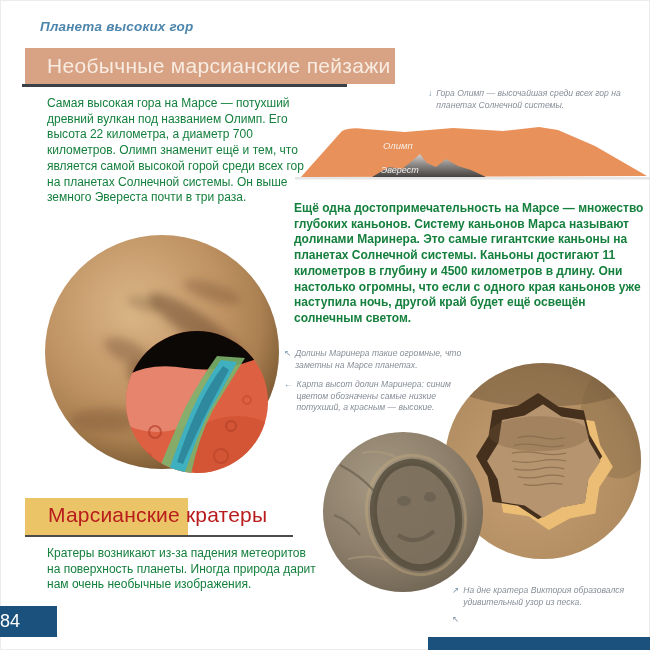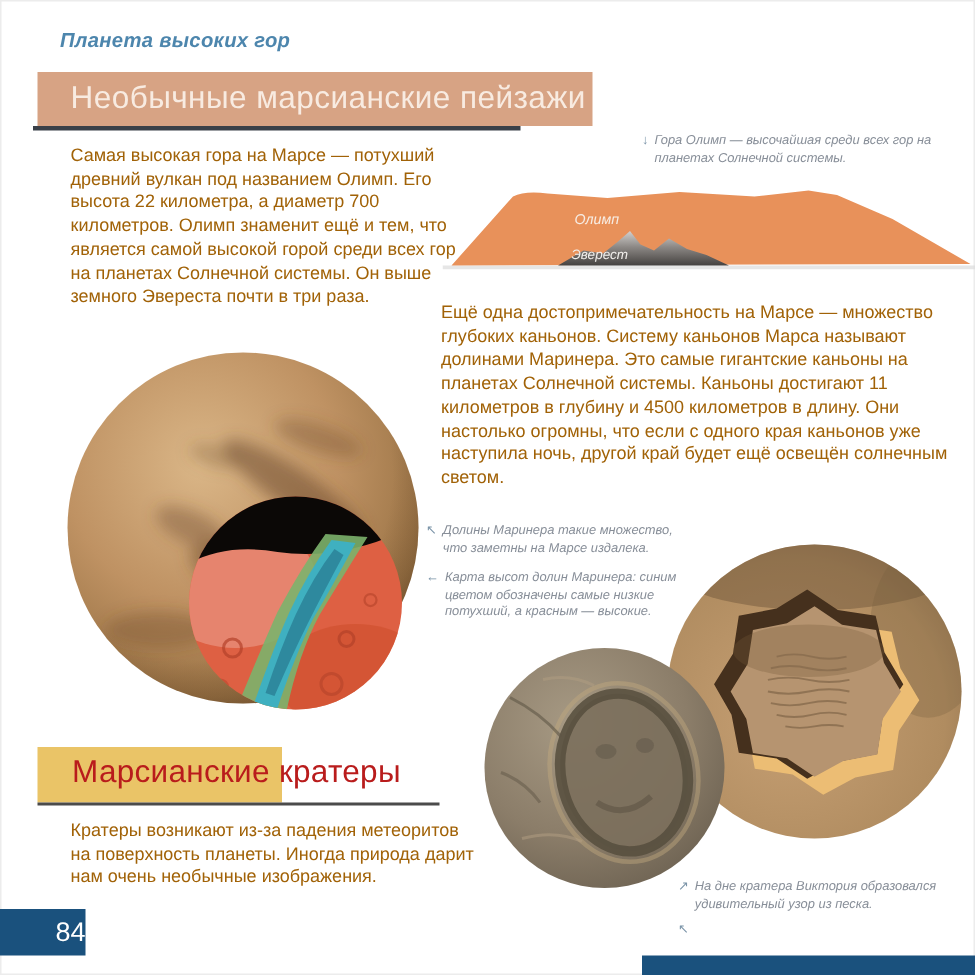--- a/index.html
+++ b/index.html
@@ -15,23 +15,23 @@
     color:#4d86ad;letter-spacing:.2px;
   }
   
   .banner{
     left:25px;top:48px;width:370px;height:36px;background:#d7a384;
     color:#f8ebe1;font-size:21px;line-height:36px;padding-left:22px;
     box-sizing:border-box;letter-spacing:.3px;z-index:3;
   }
   .banner-shadow{left:22px;top:84px;width:325px;height:3px;background:#3a4048;z-index:2;}
   
-  .body-text{color:#a16207;font-size:12px;line-height:15.7px;}
+  .body-text{color:#15803d;font-size:12px;line-height:15.7px;}
   .p-intro{left:47px;top:96px;width:258px;}
-  .p-canyons{left:294px;top:201px;width:352px;}
+  .p-canyons{left:294px;top:201px;width:352px;font-weight:bold;}
   .p-craters{left:47px;top:546px;width:270px;}
   
   .caption{
     display:flex;gap:4px;color:#878e98;font-size:8.6px;font-style:italic;
     line-height:11.5px;z-index:6;
   }
   .caption .arr{color:#7b94a8;flex:0 0 auto;font-style:normal;font-size:8.6px;}
   .cap-olympus{left:428px;top:88px;width:205px;}
   .cap-valles-size{left:284px;top:348px;width:178px;}
   .cap-valles-map{left:284px;top:379px;width:188px;}
@@ -48,21 +48,21 @@
   .victoria{left:444px;top:362px;width:198px;height:198px;z-index:4;}
   .galle{left:322px;top:431px;width:162px;height:162px;z-index:5;}
   .photo svg{display:block;width:100%;height:100%;}
   
   .h2-highlight{left:25px;top:498px;width:163px;height:37px;background:#eac467;z-index:1;}
   .h2-title{left:48px;top:503px;font-size:21px;color:#b91c1c;letter-spacing:.2px;z-index:2;}
   .h2-rule{left:25px;top:535px;width:268px;height:2px;background:#4b4b4b;z-index:2;}
   
   .page-num{
     left:0;top:606px;width:57px;height:31px;background:#1a517d;color:#fff;
-    font-size:18px;line-height:31px;text-align:right;z-index:6;
+    font-size:18px;line-height:31px;text-align:left;z-index:6;
   }
   .footer-bar{left:428px;top:637px;width:222px;height:13px;background:#1a517d;z-index:6;}
 </style>
 </head>
 <body>
 
 <div class="page">
 
   <div class="abs banner">
     <span>Необычные марсианские пейзажи</span>
@@ -92,21 +92,21 @@
       <path d="M77,58 L94,48 L107,50 L117,42 L125,35 L132,44 L141,48 L151,40 L163,47 L176,51 L191,58 Z" fill="url(#gEv)"></path>
       <text x="88" y="30" font-size="9.5" fill="#f7ece3">Олимп</text>
       <text x="86" y="53.5" font-size="9" fill="#f2efec">Эверест</text>
     </svg>
   </div>
 
   <div class="abs body-text p-canyons">Ещё одна достопримечательность на Марсе — множество глубоких каньонов. Систему каньонов Марса называют долинами Маринера. Это самые гигантские каньоны на планетах Солнечной системы. Каньоны достигают 11 километров в глубину и 4500 километров в длину. Они настолько огромны, что если с одного края каньонов уже наступила ночь, другой край будет ещё освещён солнечным светом.</div>
 
   <div class="abs caption cap-valles-size">
     <span class="arr">↖</span>
-    <span>Долины Маринера такие множество, что заметны на Марсе издалека.</span>
+    <span>Долины Маринера такие огромные, что заметны на Марсе планетах.</span>
   </div>
   <div class="abs caption cap-valles-map">
     <span class="arr">←</span>
     <span>Карта высот долин Маринера: синим цветом обозначены самые низкие потухший, а красным — высокие.</span>
   </div>
 
   <div class="abs photo mars-globe">
     <svg viewBox="0 0 236 236">
       <defs>
         <radialGradient id="gMars" cx="38%" cy="32%" r="78%">

